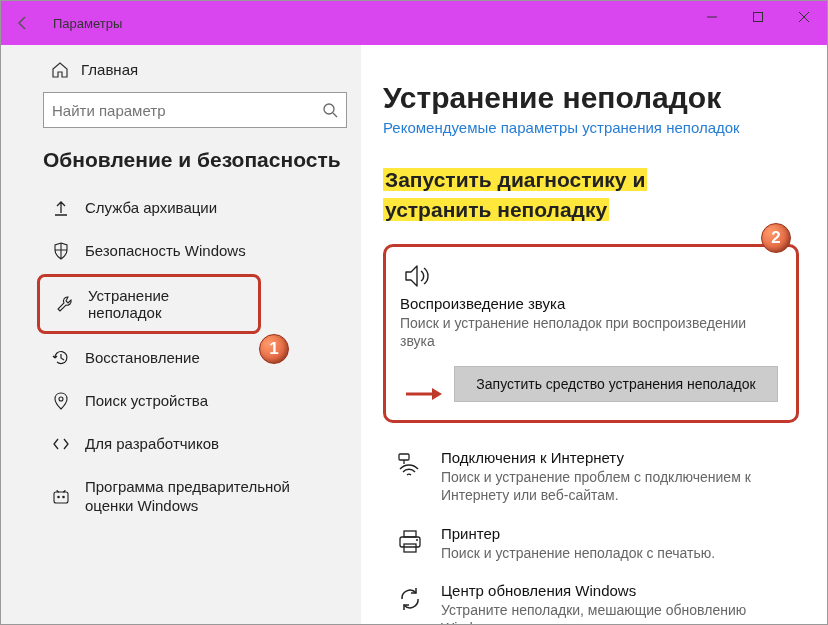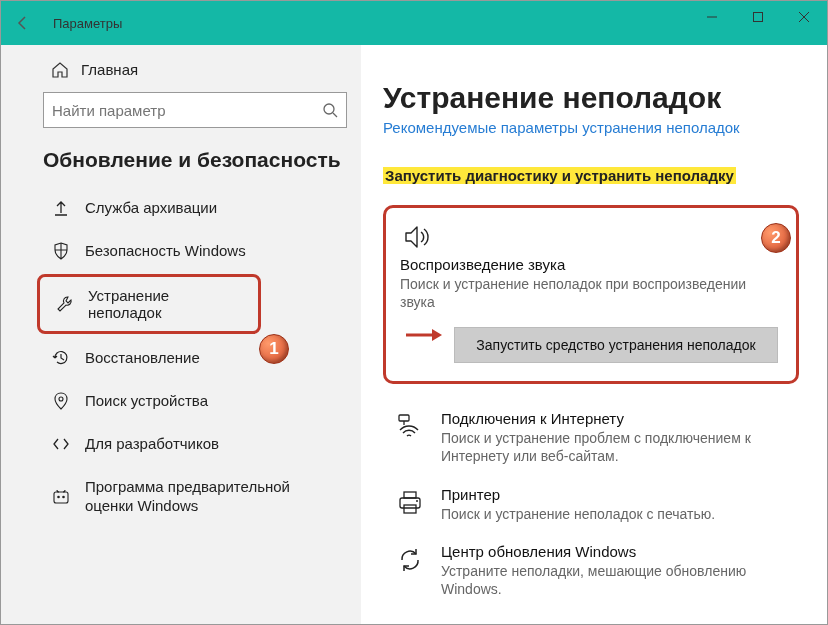--- a/index.html
+++ b/index.html
@@ -1,17 +1,17 @@
 <!DOCTYPE html>
 <html><head>
 <meta charset="utf-8">
 <style>
   * { box-sizing: border-box; margin: 0; padding: 0; font-family: "Segoe UI", Tahoma, sans-serif; }
   body { background: #fff; width: 828px; height: 625px; overflow: hidden; border: 1px solid #999; position: relative; }
-  .titlebar { height: 44px; display: flex; align-items: center; background: #14b8a6; position: relative; }
+  .titlebar { height: 44px; display: flex; align-items: center; background: #d946ef; position: relative; }
   .titlebar .back { width: 44px; height: 44px; display:flex; align-items:center; justify-content:center; color:#555; }
   .titlebar .title { font-size: 13px; color: #333; margin-left: 8px; }
   .win-controls { position:absolute; right:0; top:0; display:flex; }
   .win-btn { width:46px; height:32px; display:flex; align-items:center; justify-content:center; color:#555; }
   .layout { display:flex; height: calc(100% - 44px); }
   .sidebar { width: 360px; background:#f2f2f2; padding: 8px 0 0 0; overflow:hidden; }
   .sidebar-home { display:flex; align-items:center; padding: 8px 20px 14px 50px; position:relative; }
   .sidebar-home .home-icon { position:absolute; left:50px; }
   .sidebar-home span.label { margin-left: 30px; font-size:15px; color:#222; }
   .search-box { margin: 0 14px 20px 42px; height:36px; border:1px solid #999; background:#fff; display:flex; align-items:center; padding:0 8px; }
@@ -24,29 +24,29 @@
   .nav-item.highlighted .icon { left:14px; }
 
   .marker { width:30px; height:30px; border-radius:50%; background: radial-gradient(circle at 30% 30%, #ff9a6b, #d34a2a); border:1px solid #9a2f16; display:flex; align-items:center; justify-content:center; color:#fff; font-weight:bold; font-size:17px; position:absolute; box-shadow: inset -2px -2px 4px rgba(0,0,0,0.3); }
   .marker.m1 { left: 258px; top: 333px; }
   .marker.m2 { left: 760px; top: 222px; }
 
   .main { flex:1; padding: 36px 28px 0 22px; overflow:hidden; position:relative; }
   .main h1 { font-size:30px; font-weight:600; color:#222; margin-bottom: 8px; }
   .blue-line-wrap { height:18px; overflow:hidden; margin-bottom: 24px; }
   .blue-line { color:#0066cc; font-size:15px; position:relative; top:-4px; text-decoration: line-through; text-decoration-color: rgba(0,0,0,0); filter: blur(0.3px); opacity:0.85;}
-  .yellow-heading { font-size:15px; font-weight:600; color:#222; background: #ffe83b; display:inline; line-height:1.45; padding: 0 2px; box-decoration-break: clone; -webkit-box-decoration-break: clone; }
+  .yellow-heading { font-size:21px; font-weight:600; color:#222; background: #ffe83b; display:inline; line-height:1.45; padding: 0 2px; box-decoration-break: clone; -webkit-box-decoration-break: clone; }
   .yellow-wrap { margin-bottom: 18px; max-width: 360px; }
 
   .trouble-box { border:3px solid #c0392b; border-radius:10px; padding: 14px 18px 18px 14px; position:relative; }
   .trouble-item { display:flex; align-items:flex-start;flex-direction:column; }
   .trouble-item .t-icon { width:34px; height:34px; margin-right:12px; flex-shrink:0; display:flex; align-items:flex-start; justify-content:center; color:#222; }
   .trouble-item .t-text .t-title { font-size:15px; color:#111; margin-bottom:2px; }
   .trouble-item .t-text .t-desc { font-size:14px; color:#666; line-height:1.3; }
-  .run-row { display:flex; align-items:flex-start; margin-top: 16px; padding-left: 4px; }
+  .run-row { display:flex; align-items:flex-end; margin-top: 16px; padding-left: 4px; }
   .run-row .arrow { color:#c0392b; font-size:22px; margin-right:10px; line-height:1; }
   .run-btn { flex:1; background:#ccc; border:1px solid #bbb; padding: 9px 10px; font-size:14px; color:#111; text-align:center; }
 
   .below-items { margin-top: 16px; }
   .below-item { display:flex; align-items:flex-start; padding: 10px 4px 10px 10px; }
   .below-item .b-icon { width:34px; height:34px; margin-right:14px; flex-shrink:0; display:flex; align-items:center; justify-content:center; color:#222; }
   .below-item .b-title { font-size:15px; color:#111; margin-bottom:2px; }
   .below-item .b-desc { font-size:14px; color:#666; line-height:1.3; }
 
   svg { display:block; }

